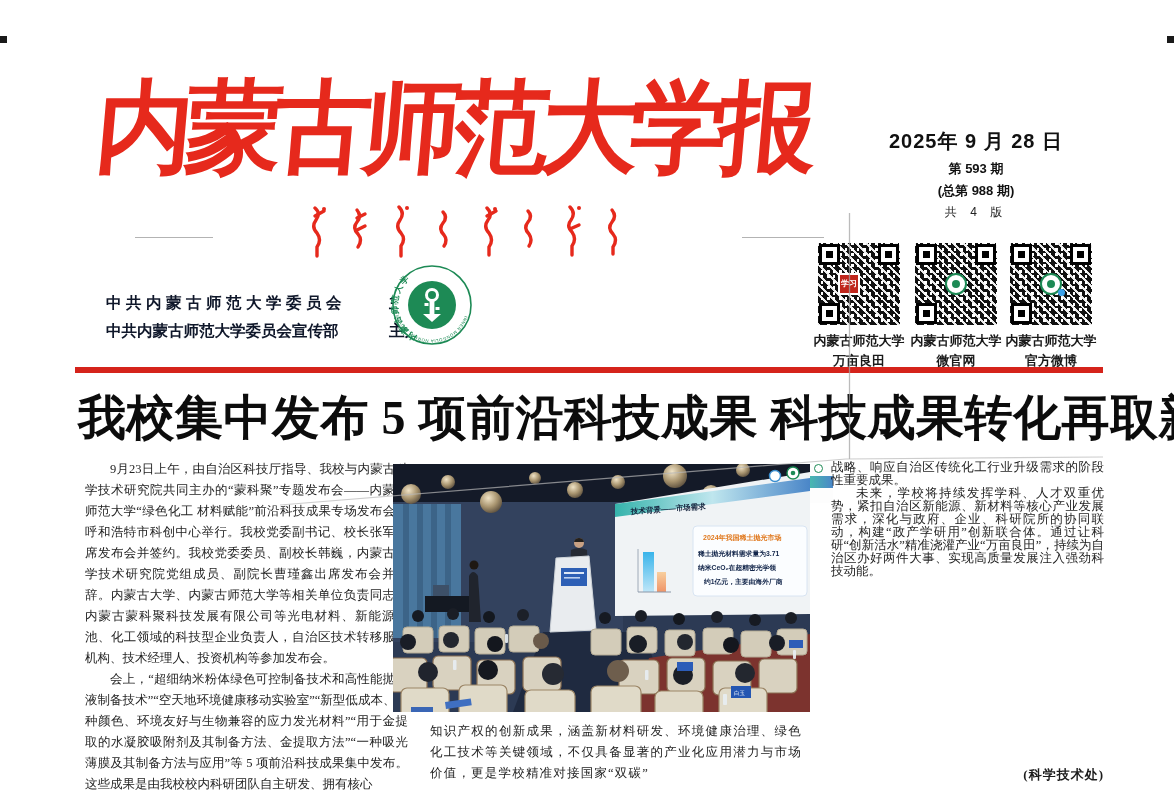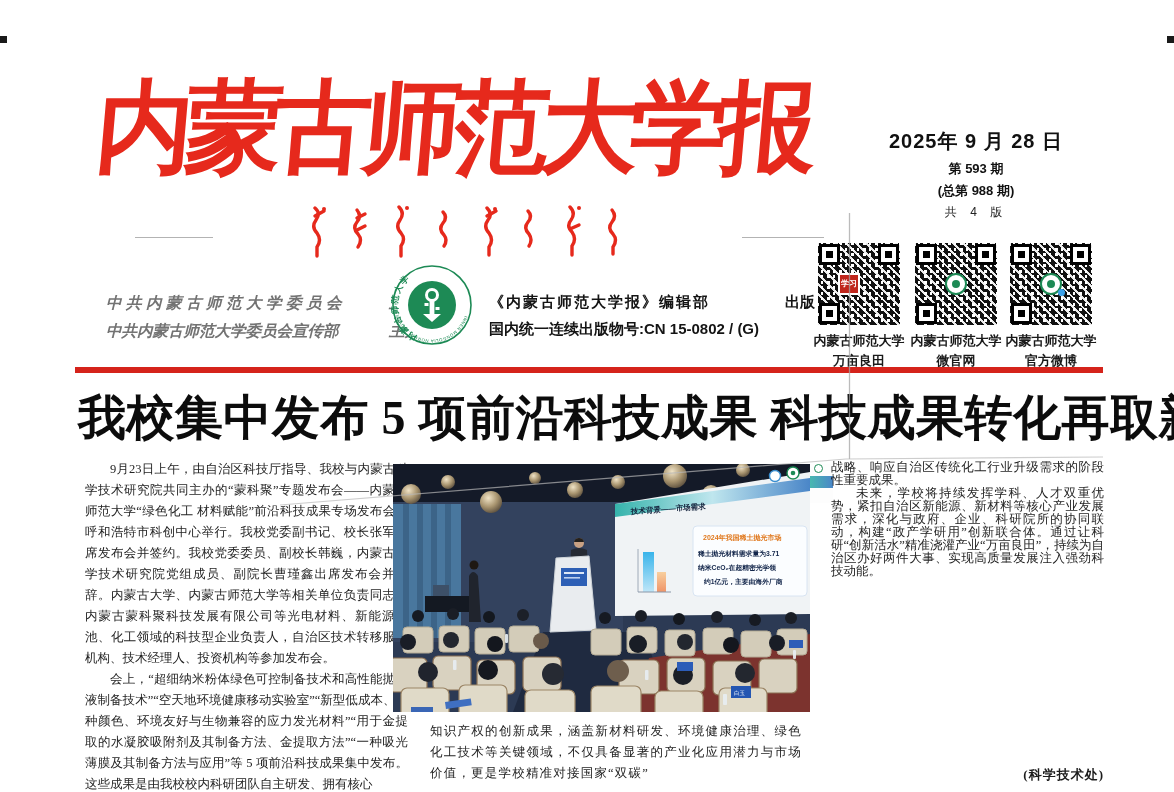--- a/index.html
+++ b/index.html
@@ -19,21 +19,21 @@
 
   
   .date-block{position:absolute;left:848px;top:128px;width:256px;text-align:center;
     font-family:"Liberation Sans","DejaVu Sans",sans-serif;color:#111;}
   .date-line1{font-size:20px;font-weight:600;letter-spacing:1px;margin-bottom:5px;}
   .date-line2,.date-line3{font-size:13px;font-weight:bold;margin-bottom:4px;}
   .date-line4{font-size:12px;font-weight:500;letter-spacing:5px;color:#222;}
 
   
   .pub-block{position:absolute;left:106px;top:293px;width:314px;
-    font-family:"Liberation Sans","DejaVu Sans",sans-serif;font-weight:bold;font-size:15.5px;color:#737373;font-style:italic;}
+    font-family:"Liberation Sans","DejaVu Sans",sans-serif;font-weight:bold;font-size:15.5px;color:#0f172a;}
   .pub-row{display:flex;justify-content:space-between;margin-bottom:7px;}
   .ls-wide{letter-spacing:4.5px;}
   .pubinfo-block{position:absolute;left:489px;top:293px;width:326px;
     font-family:"Liberation Sans","DejaVu Sans",sans-serif;font-weight:bold;font-size:15px;color:#141414;}
   .pubinfo-row{display:flex;justify-content:space-between;margin-bottom:8px;}
 
   
   .qr-wrap{position:absolute;top:243px;width:110px;text-align:center;}
   .qr-box{position:relative;width:82px;height:82px;margin:0 auto;background:#fff;
     background-image:
@@ -147,27 +147,20 @@
     <circle cx="41" cy="41" r="24" fill="#1d8a55"></circle>
     <g>
       <circle cx="41" cy="31" r="5.5" fill="none" stroke="#fff" stroke-width="3"></circle>
       <rect x="38.6" y="35" width="4.8" height="15" fill="#fff"></rect>
       <rect x="33.5" y="39" width="4" height="3" fill="#fff"></rect>
       <rect x="44.5" y="43" width="4" height="3" fill="#fff"></rect>
       <polygon points="32,50 50,50 41,58" fill="#fff"></polygon>
     </g>
   </svg>
 
-  <div class="pubinfo-block">
-    <div class="pubinfo-row">
-      <span style="letter-spacing:2px;">《内蒙古师范大学报》编辑部</span>
-      <span>出版</span>
-    </div>
-    <div>国内统一连续出版物号:CN 15-0802 / (G)</div>
-  </div>
 
   <div class="qr-wrap" style="left:804px;">
     <div class="qr-box">
       <div class="finder f-tl"></div>
       <div class="finder f-tr"></div>
       <div class="finder f-bl"></div>
       <div class="qr-badge-red">学习</div>
     </div>
     <div class="qr-label">
       <div>内蒙古师范大学</div>

